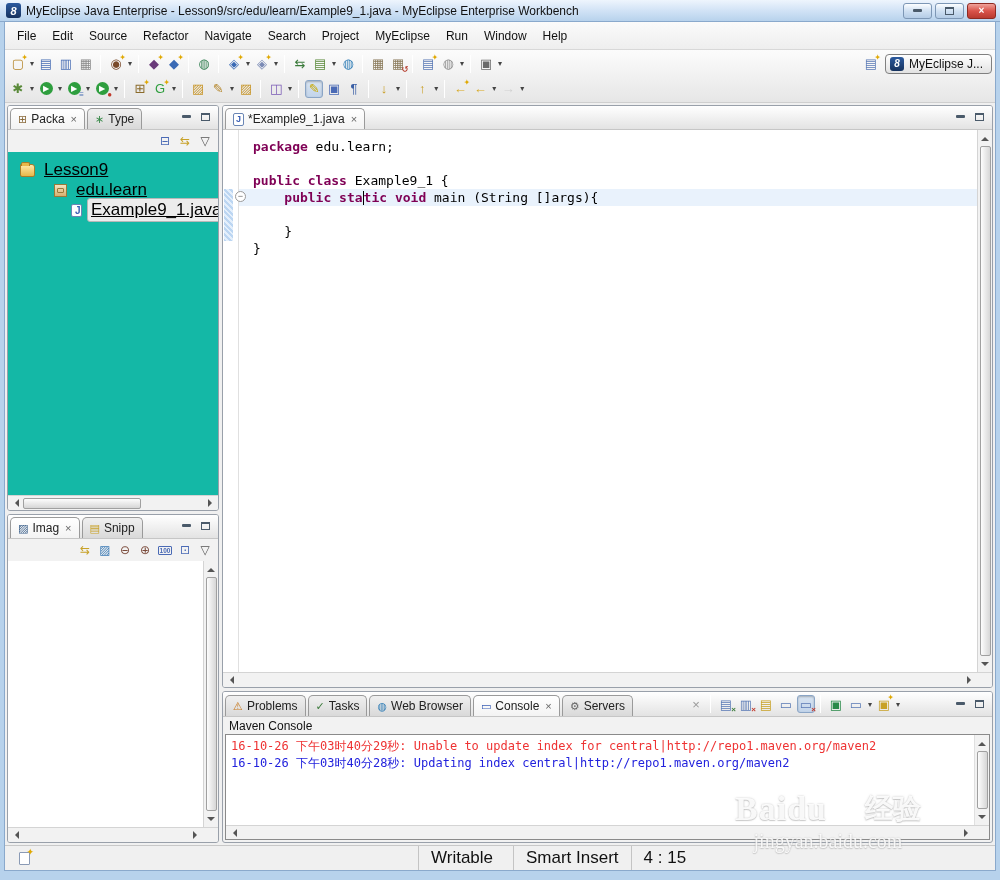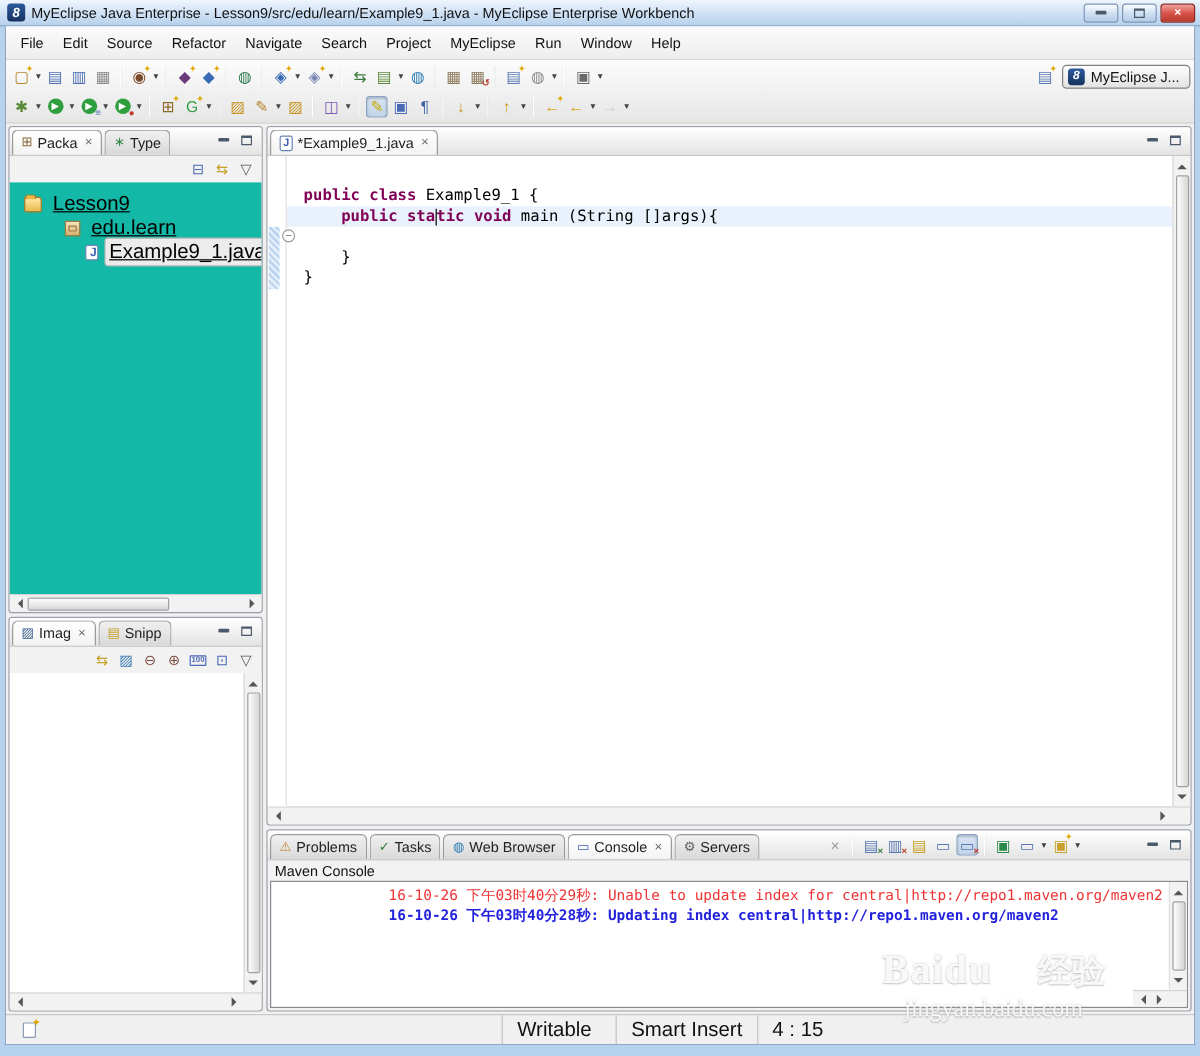--- a/index.html
+++ b/index.html
@@ -105,25 +105,25 @@
   .cline { height:17px; white-space:pre; }
   .cline.hl { background:#e9f2fc; margin-left:-14px; padding-left:14px; }
   .kw { color:#7f0055; font-weight:bold; }
   .caret { display:inline-block; width:1px; height:14px; background:#000; vertical-align:text-bottom; }
   .corner { width:15px; height:15px; background:#f2f2f2; border-top:1px solid #d4d4d4; flex-shrink:0; }
 
   
   .console-tabsrow { height:25px; }
   .con-toolbar { margin-left:auto; display:flex; align-items:center; padding-bottom:3px; }
   .con-label { height:17px; font-size:12px; color:#111; padding:2px 6px 0; flex-shrink:0; }
-  .con-content { flex:1; margin:0 2px 2px; border:1px solid #8a8a8a; background:#fff; display:flex; flex-direction:column; min-height:0; position:relative;align-items:flex-end; }
+  .con-content { flex:1; margin:0 2px 2px; border:1px solid #8a8a8a; background:#fff; display:flex; flex-direction:column; min-height:0; position:relative; }
   .con-body { flex:1; display:flex; min-height:0; }
   .con-text { flex:1; font-family:"DejaVu Sans Mono","Liberation Mono",monospace; font-size:12px; line-height:17px; padding:3px 5px; overflow:hidden; white-space:nowrap; }
   .logline.error { color:#ee3333; }
-  .logline.info  { color:#2222dd;font-weight:bold; }
+  .logline.info  { color:#2222dd; }
 
   
   .statusbar { height:25px; background:#f0f0f0; border-top:1px solid #c8c8c8; position:relative; display:flex; align-items:center; flex-shrink:0; }
   .status-icon { width:11px; height:13px; background:#fff; border:1px solid #8a9ab5; border-radius:1px; margin-left:14px; position:relative; }
   .status-icon:after { content:"✦"; position:absolute; right:-5px; top:-6px; color:#e0a800; font-size:9px; }
   .sb-cells { position:absolute; left:413px; top:0; height:100%; display:flex; }
   .sb-cell { display:flex; align-items:center; padding:0 12px; font-size:17px; color:#111; border-left:1px solid #c4c4c4; height:100%; min-width:95px; }
 
   .bottom-frame { height:9px; background:#b7d2ec; flex-shrink:0; }
 
@@ -572,20 +572,21 @@
                   </div>
             </div>
           </div>
           <div class="editor-body">
             <div class="code-scroll">
               <div class="ruler">
                 <div class="range-band"></div>
                 <span class="fold" id="foldIcon" style="top: 61px;">−</span>
               </div>
               <div class="code" id="codeLines">
+                    <div class="cline"><span class="kw">package</span><span> edu.learn;</span></div>
                     <div class="cline">&nbsp;</div>
                     <div class="cline"><span class="kw">public</span><span> </span><span class="kw">class</span><span> Example9_1 {</span></div>
                     <div class="cline hl"><span>    </span><span class="kw">public</span><span> </span><span class="kw">sta</span><span class="caret"></span><span class="kw">tic</span><span> </span><span class="kw">void</span><span> main (String []args){</span></div>
                     <div class="cline">&nbsp;</div>
                     <div class="cline"><span>    }</span></div>
                     <div class="cline"><span>}</span></div>
                   </div>
             </div>
             <div class="vscroll">
               <span class="sb-btn">

